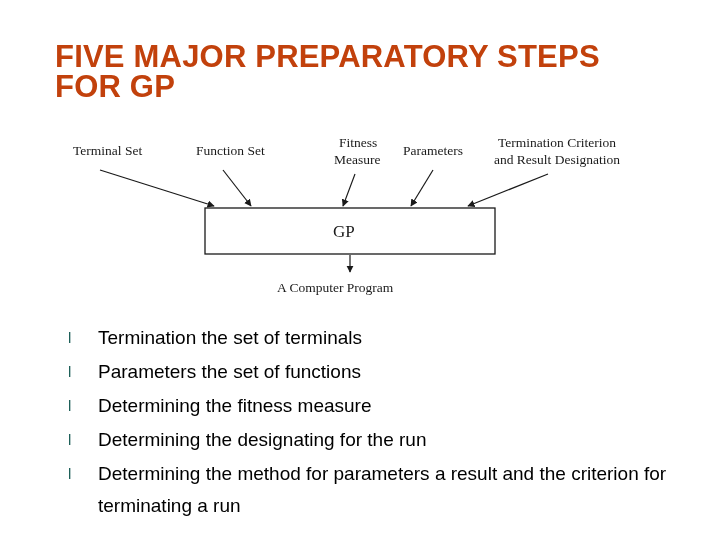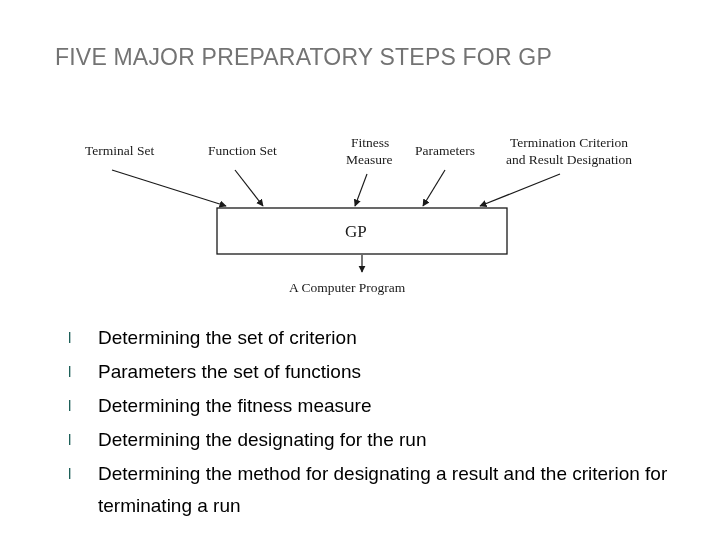--- a/index.html
+++ b/index.html
@@ -17,30 +17,30 @@
     position: relative;
     width: 720px;
     height: 540px;
     box-sizing: border-box;
   }
   .slide-title {
     position: absolute;
     left: 55px;
     top: 42px;
     width: 600px;
-    color: #737373;
-    font-size: 23px;
-    font-weight: normal;
+    color: #c2410c;
+    font-size: 31px;
+    font-weight: bold;
     line-height: 30px;
     letter-spacing: 0.2px;
   }
   
   .diagram {
     position: absolute;
-    left: 60px;
+    left: 48px;
     top: 128px;
     width: 600px;
     height: 180px;
     text-align: right;
   }
   .diagram svg {
     display: block;
   }
   .dlabel {
     font-family: "Liberation Serif", serif;
@@ -114,33 +114,33 @@
       <text class="dlabel-gp" x="285" y="109">GP</text>
 
       <line x1="302" y1="127" x2="302" y2="144" stroke="#1a1a1a" stroke-width="1.2" marker-end="url(#arrowhead)"></line>
       <text class="dlabel" x="229" y="164">A Computer Program</text>
     </svg>
   </div>
 
   <div class="bullets">
     <div class="bullet-row">
       <span class="bullet-marker">l</span>
-      <span class="bullet-text">Determining the set of criterion</span>
+      <span class="bullet-text">Termination the set of terminals</span>
     </div>
     <div class="bullet-row">
       <span class="bullet-marker">l</span>
       <span class="bullet-text">Parameters the set of functions</span>
     </div>
     <div class="bullet-row">
       <span class="bullet-marker">l</span>
       <span class="bullet-text">Determining the fitness measure</span>
     </div>
     <div class="bullet-row">
       <span class="bullet-marker">l</span>
       <span class="bullet-text">Determining the designating for the run</span>
     </div>
     <div class="bullet-row">
       <span class="bullet-marker">l</span>
-      <span class="bullet-text">Determining the method for designating a result and the criterion for terminating a run</span>
+      <span class="bullet-text">Determining the method for parameters a result and the criterion for terminating a run</span>
     </div>
   </div>
 
 </div>
 
 </body></html>

